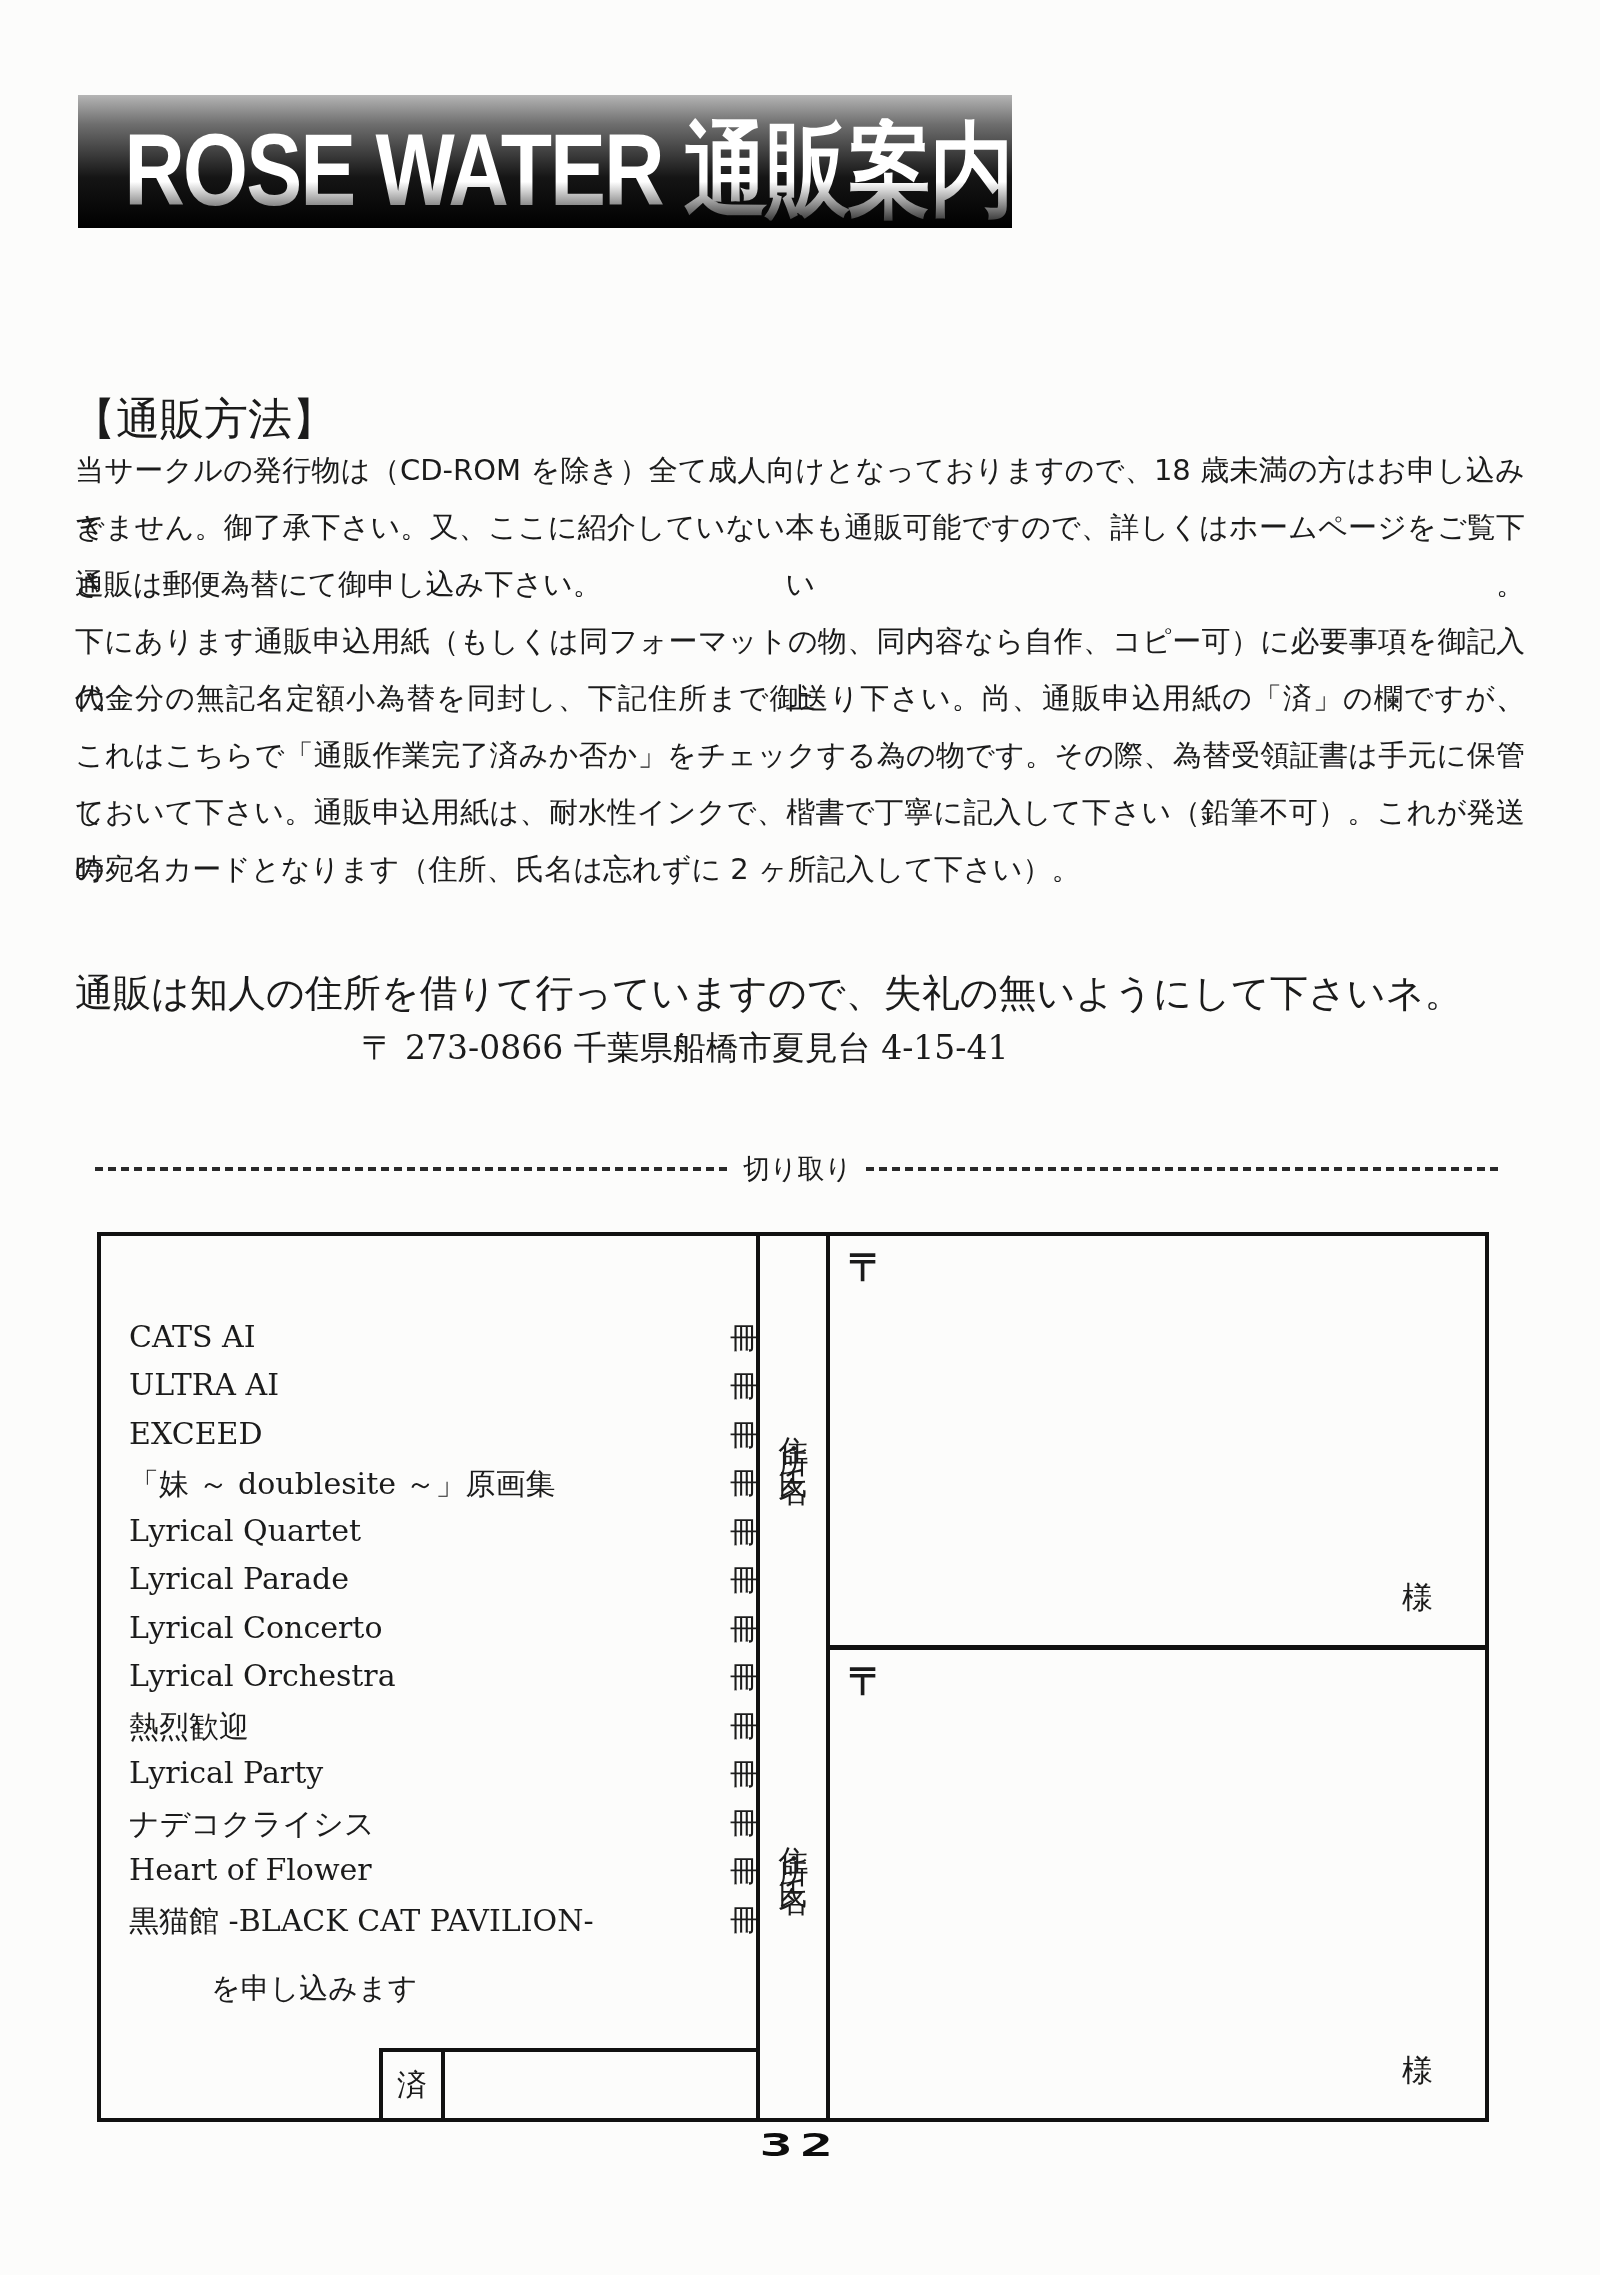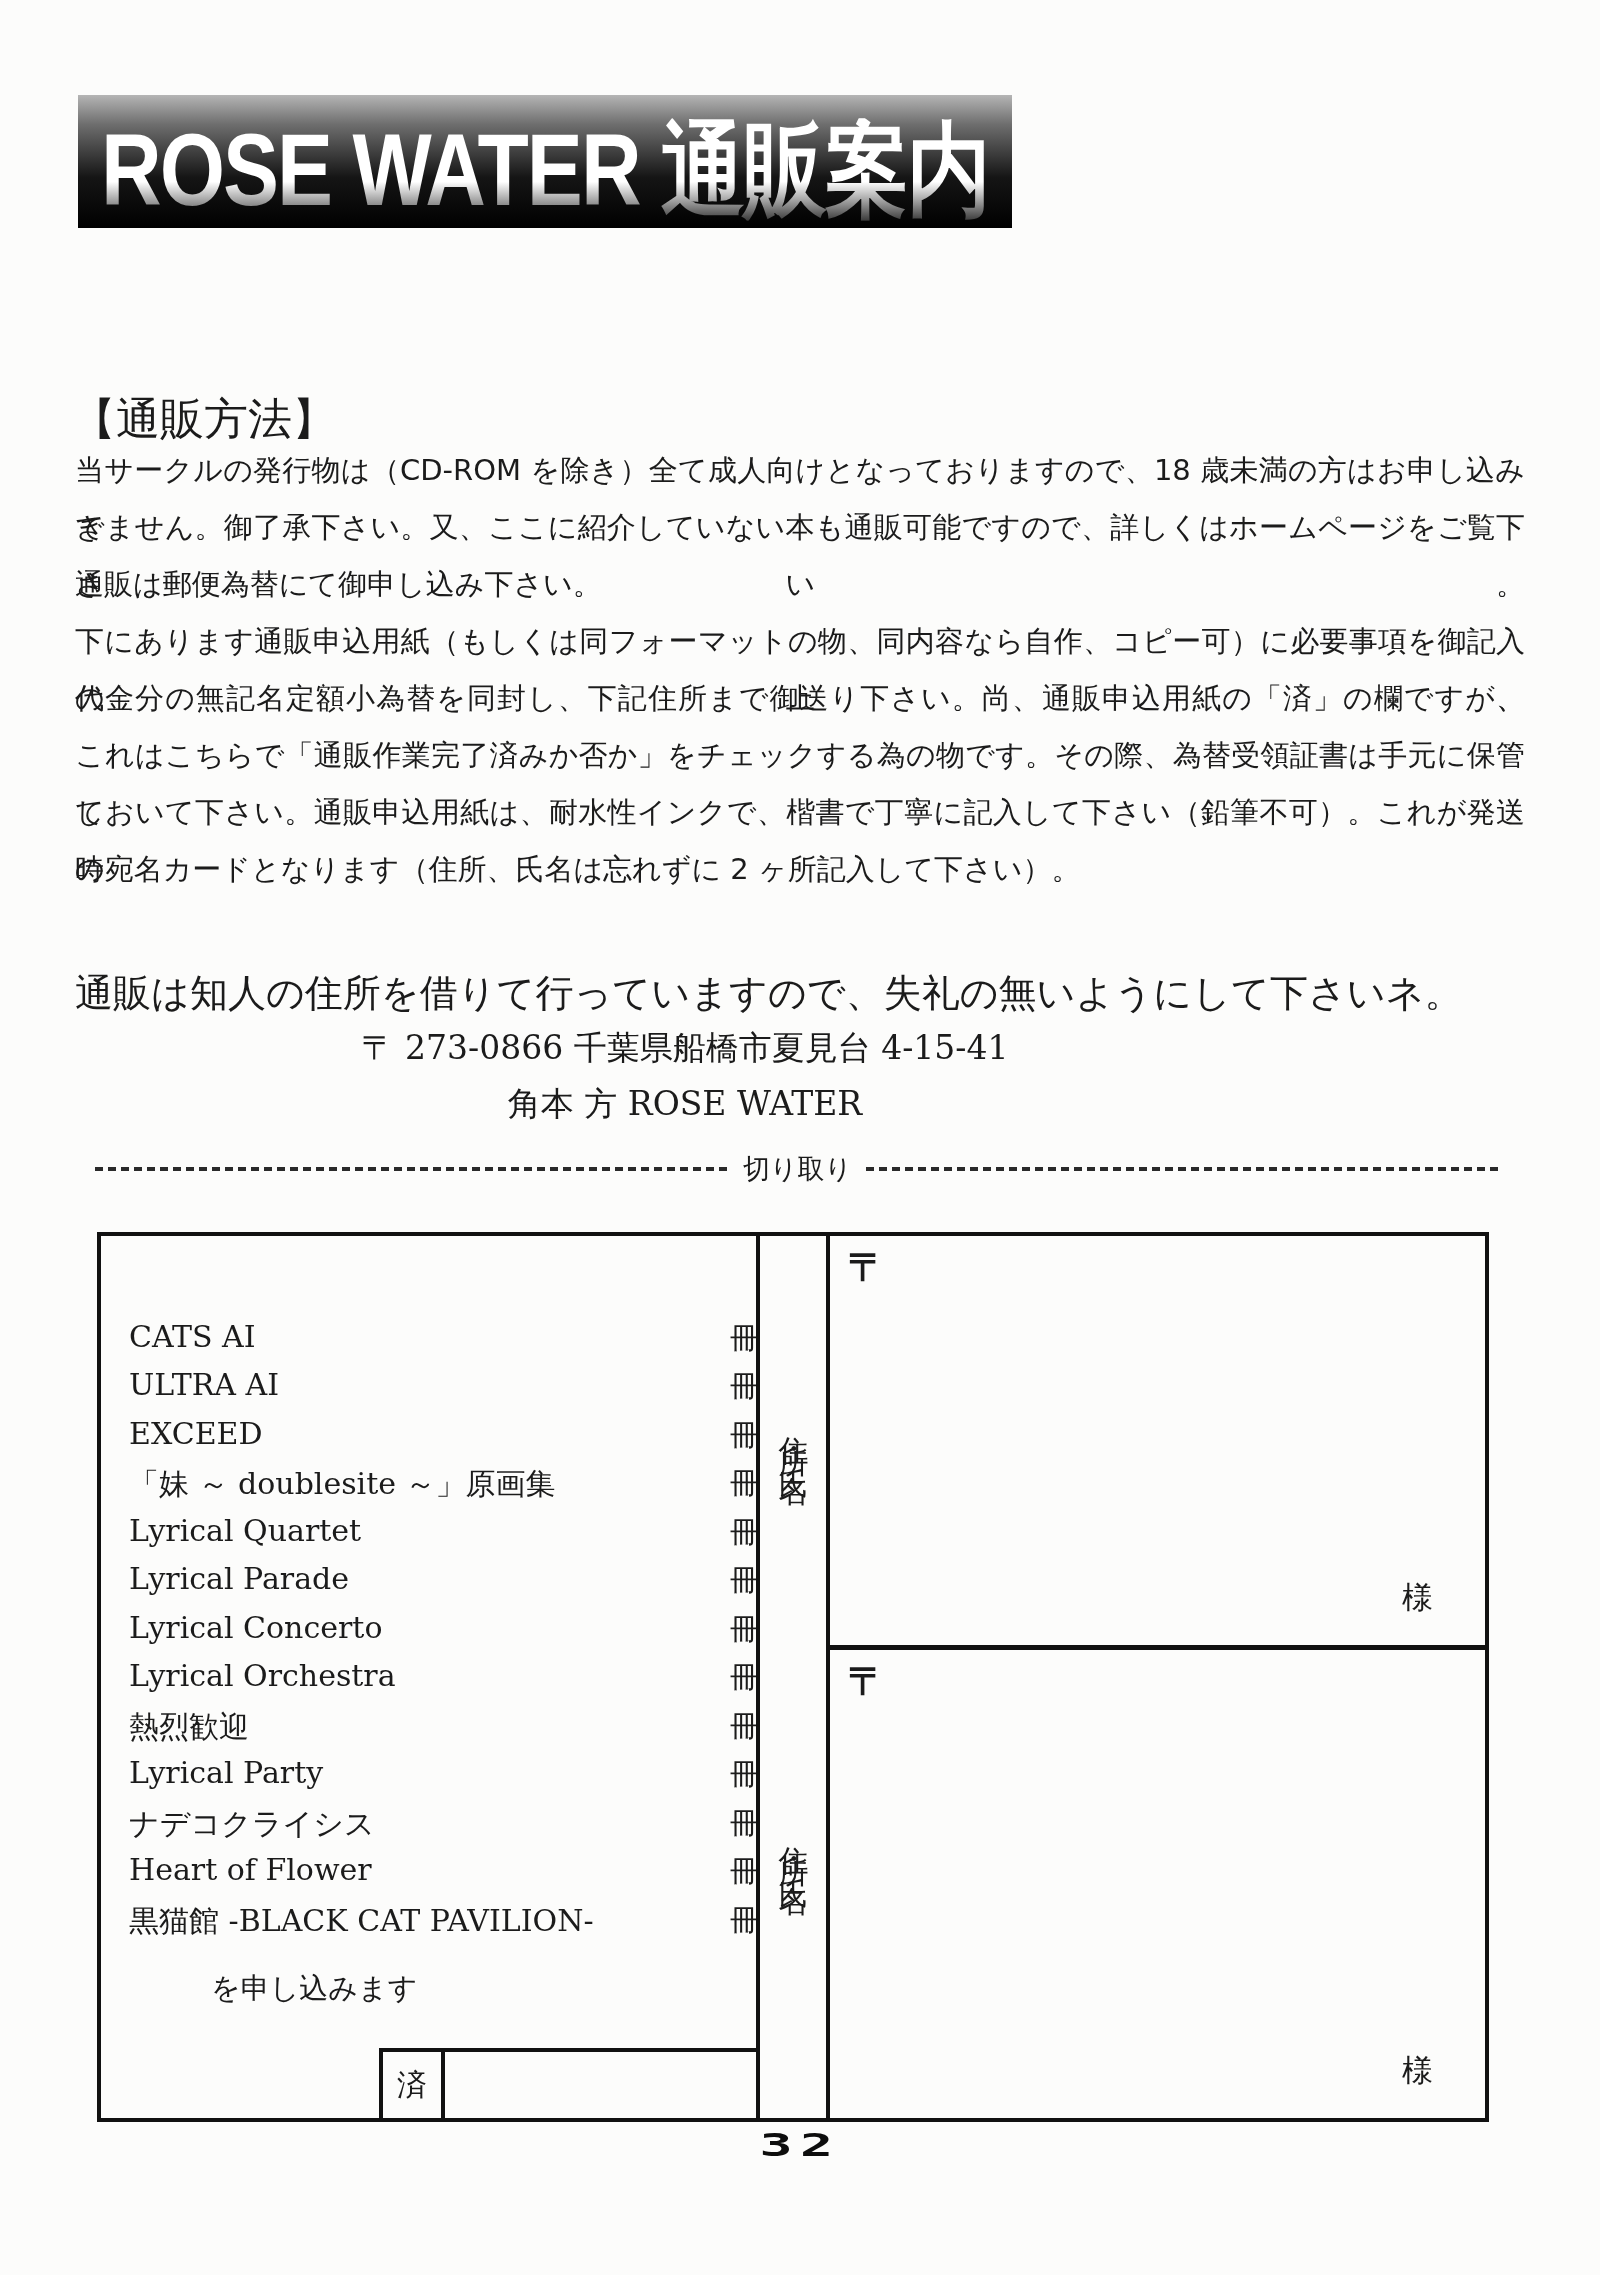--- a/index.html
+++ b/index.html
@@ -14,21 +14,21 @@
     font-family: "DejaVu Sans", sans-serif;
     overflow: hidden;
   }
 
   
   .banner {
     position: absolute;
     left: 78px; top: 95px;
     width: 934px; height: 133px;
     background: linear-gradient(180deg, #b5b5b5 0%, #6e6e6e 22%, #151515 62%, #000 100%);
-    display: flex; align-items: flex-end; justify-content: center;
+    display: flex; align-items: flex-end; justify-content: flex-end;
     overflow: hidden;
   }
   .banner-text {
     font-family: "Liberation Sans", sans-serif;
     font-weight: 900;
     font-size: 84px;
     line-height: 1;
     white-space: nowrap;
     letter-spacing: -2px;
     transform: scaleY(1.22) translateY(-6px);
@@ -161,21 +161,20 @@
       <div class="line just">これはこちらで「通販作業完了済みか否か」をチェックする為の物です。その際、為替受領証書は手元に保管し</div>
       <div class="line just">ておいて下さい。通販申込用紙は、耐水性インクで、楷書で丁寧に記入して下さい（鉛筆不可）。これが発送時</div>
       <div class="line">の宛名カードとなります（住所、氏名は忘れずに 2 ヶ所記入して下さい）。</div>
     </div>
 
 
   <div id="contact-note">通販は知人の住所を借りて行っていますので、失礼の無いようにして下さいネ。</div>
 
   <div class="center-block" id="contact-postal">〒 273-0866  千葉県船橋市夏見台 4-15-41</div>
 
-  <div class="center-block" id="contact-addressee">角本 方  ROSE WATER</div>
 
   <div class="cutline">
     <div class="dash"></div>
     <span class="cut-label">切り取り</span>
     <div class="dash"></div>
   </div>
 
   <div class="form-box">
 
     <div class="items" id="items-list">

